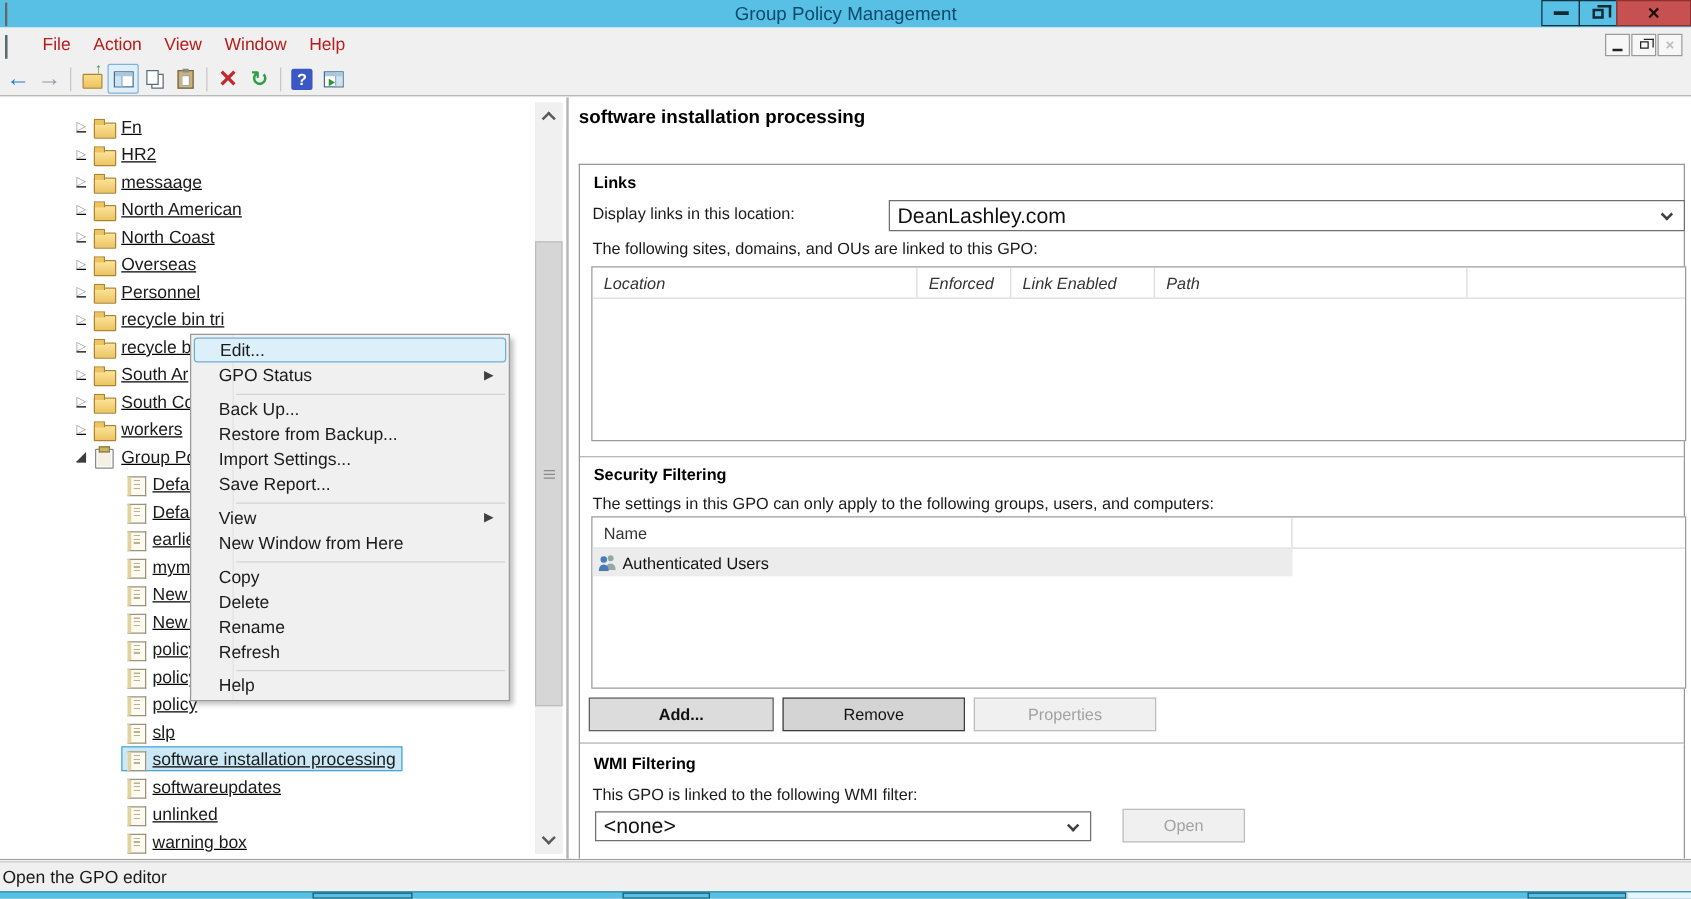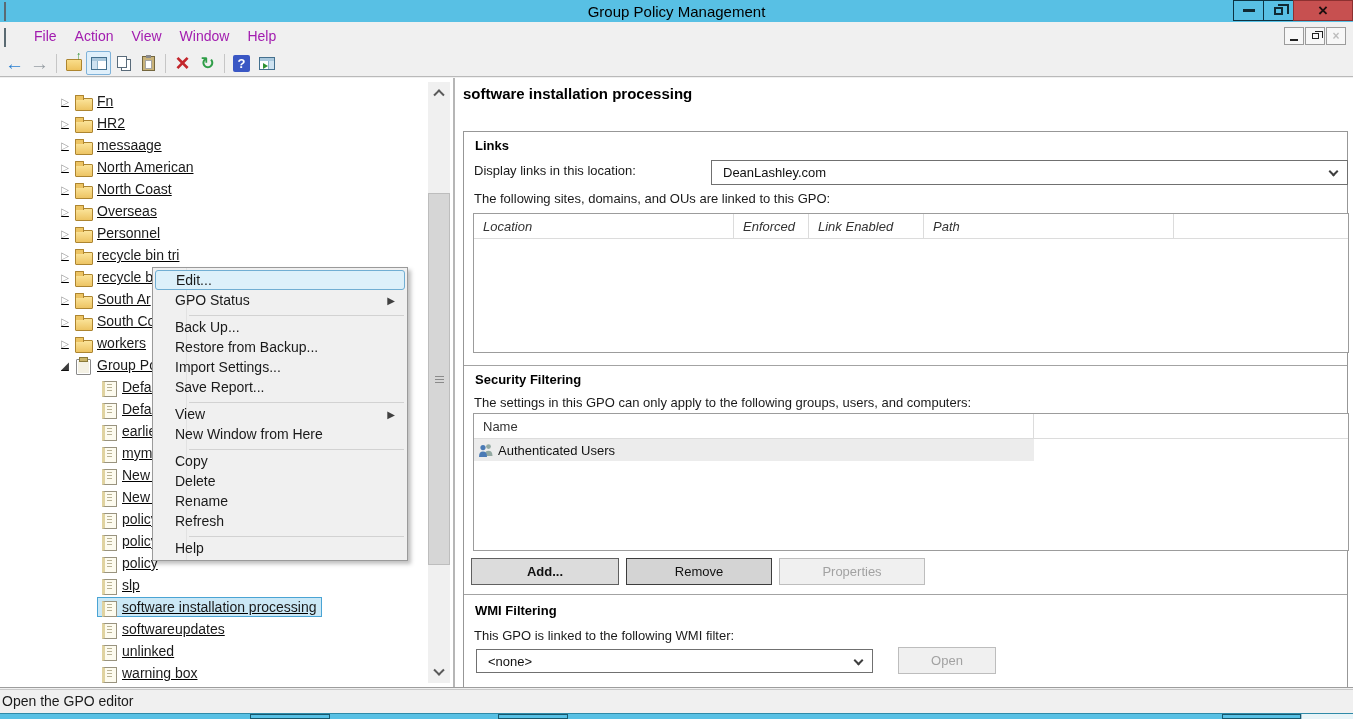--- a/index.html
+++ b/index.html
@@ -3,32 +3,32 @@
 <meta charset="utf-8">
 <style>
   * { margin:0; padding:0; box-sizing:border-box; }
   html,body { width:1353px; height:719px; overflow:hidden; background:#e8e8e8;
     font-family:"Liberation Sans","DejaVu Sans",sans-serif; }
   .window { position:relative; width:1353px; height:719px; background:#f0f0f0; outline:1px solid #7e7e7e; }
 
   
   .titlebar { position:absolute; top:0; left:0; right:0; height:22px; background:#58c0e4; display:flex; align-items:center; }
   .titlebar .app-icon { position:absolute; left:4px; top:3px; width:15px; height:15px; }
-  .titlebar .title { position:absolute; left:0; right:0; text-align:center; font-size:15px; color:#000000; }
+  .titlebar .title { position:absolute; left:0; right:0; text-align:center; font-size:15px; color:#0c4a6e; }
   .tb-controls { position:absolute; right:0; top:0; height:22px; display:flex; }
   .wc-btn { width:31px; height:21px; border:1px solid #0c3342; margin-left:-1px; display:flex; align-items:center; justify-content:center; }
   .wc-min .g { width:12px; height:3px; background:#102a33; }
   .wc-rest .g { width:9px; height:8px; border:2px solid #102a33; position:relative; background:transparent; }
   .wc-rest .g::before { content:""; position:absolute; top:-5px; left:2px; width:9px; height:8px; border:2px solid #102a33; border-bottom:none; border-left:none; }
   .wc-close { width:60px; background:#c75050; border:1px solid #8c3030; font-size:17px; font-weight:bold; color:#1c0f0f; }
 
   
   .menubar { position:absolute; top:22px; left:0; right:0; height:28px; background:#f0f0f0; display:flex; align-items:center; }
   .menubar .app-icon { width:15px; height:15px; margin:0 6px 0 4px; }
-  .menu-item { padding:3px 9px; font-size:14px; color:#a21caf; }
+  .menu-item { padding:3px 9px; font-size:14px; color:#b91c1c; }
   .mdi-controls { position:absolute; right:7px; top:5px; display:flex; gap:1px; }
   .mdi-btn { width:20px; height:18px; border:1px solid #9b9b9b; background:#f7f7f7; display:flex; align-items:center; justify-content:center; font-size:12px; color:#222; }
   .mdi-min .g { width:8px; height:2px; background:#222; margin-top:7px; }
   .mdi-rest .g { width:7px; height:6px; border:1px solid #222; position:relative; }
   .mdi-rest .g::before { content:""; position:absolute; top:-3px; left:2px; width:7px; height:6px; border:1px solid #222; border-bottom:none; border-left:none; }
   .mdi-close { color:#bdbdbd; font-weight:bold; }
 
   
   .toolbar { position:absolute; top:50px; left:0; right:0; height:27px; background:#f0f0f0; border-bottom:1px solid #b9b9b9; display:flex; align-items:center; padding-left:2px; }
   .tb-btn { width:25px; height:24px; display:flex; align-items:center; justify-content:center; position:relative; }
@@ -90,21 +90,21 @@
   
   .page-title { position:absolute; left:6px; top:7px; font-size:15px; font-weight:bold; color:#000; }
   .tabs { position:absolute; left:6px; top:29px; height:25px; display:flex; align-items:flex-end; }
   .tab { height:21px; padding:2px 13px 0; background:#f0f0f0; border:1px solid #979797; border-bottom:none; border-radius:3px 3px 0 0; font-size:13px; color:#1a1a1a; margin-right:1px; position:relative; z-index:1; }
   .tab.active { height:25px; padding-top:4px; background:#fff; z-index:3; }
   .tabpage { position:absolute; left:6px; right:5px; top:53px; bottom:0; background:#fff; border:1px solid #979797; border-bottom:none; z-index:2; }
   .sect-head { position:absolute; left:11px; font-size:13px; font-weight:bold; color:#000; }
   .sect-text { position:absolute; left:10px; font-size:13px; color:#1a1a1a; }
   .divider { position:absolute; left:0; right:0; height:2px; border-top:1px solid #a3a3a3; border-bottom:1px solid #fff; }
 
-  .combo { position:absolute; background:#fff; border:1px solid #707070; font-size:13px; color:#111; display:flex; align-items:center; padding-left:11px; }
+  .combo { position:absolute; background:#fff; border:1px solid #707070; font-size:17px; color:#111; display:flex; align-items:center; padding-left:6px; }
   .chev-down { position:absolute; right:10px; top:7px; width:7px; height:7px; border-right:2px solid #3f3f3f; border-bottom:2px solid #3f3f3f; transform:rotate(45deg); }
 
   .listview { position:absolute; background:#fff; border:1px solid #9c9c9c; overflow:hidden; }
   .lv-header { display:flex; height:25px; border-bottom:1px solid #dcdcdc; }
   .lv-col { padding:5px 0 0 9px; border-right:1px solid #dcdcdc; font-size:13px; color:#333; overflow:hidden; }
   .lv-row { display:flex; align-items:center; height:22px; font-size:13px; color:#111; }
   .sec-sel { display:flex; align-items:center; gap:4px; width:560px; height:22px; background:#ececec; padding-left:4px; }
 
   .btn { position:absolute; height:27px; background:#dcdcdc; border:1px solid #606060; font-size:13px; color:#111; text-align:center; line-height:25px; }
   .btn.emph { border:1px solid #3c3c3c; background:#d4d4d4; }

